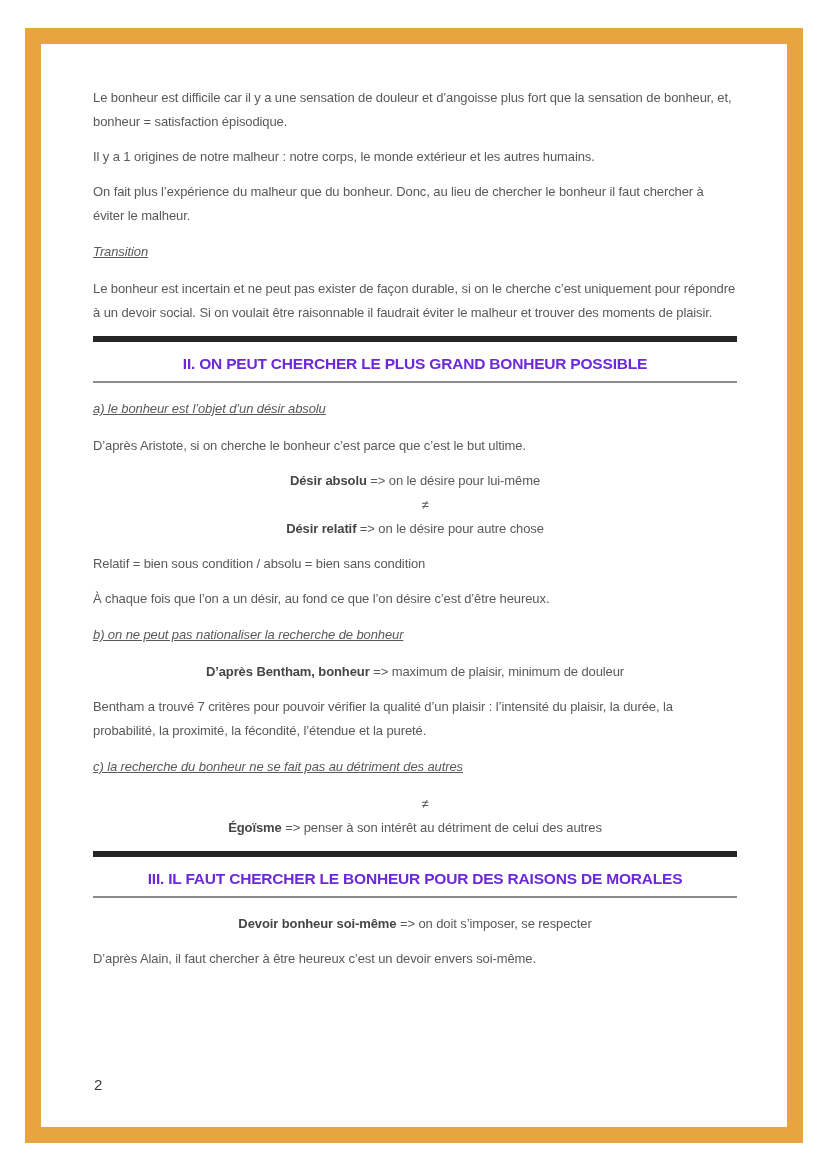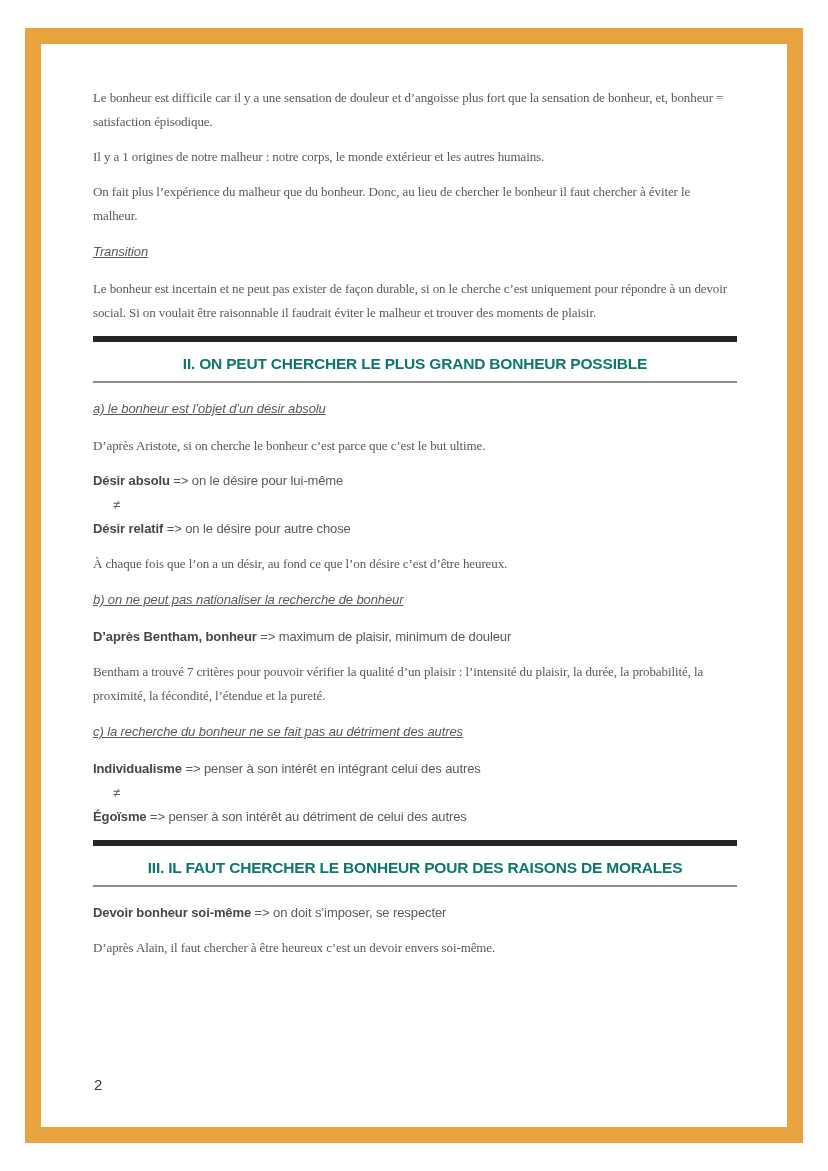--- a/index.html
+++ b/index.html
@@ -24,58 +24,58 @@
     position: absolute;
     left: 0; top: 0; right: 0; bottom: 0;
     padding: 42px 50px 0 52px;
     color: #595959;
     font-size: 13px;
     letter-spacing: -0.1px;
     line-height: 24px;
   }
   .paragraph {
     margin: 0 0 11px 0;
-    font-family: Liberation Serif, serif;
   }
   .center-ul {
     text-align: left;
     font-style: italic;
     text-decoration: underline;
     margin: 12px 0 13px 0;
   }
   .section {
     margin: 10px 0 14px 0;
   }
   .section .bar-top {
     height: 6px;
     background: #262626;
     margin-bottom: 7px;
   }
   .section .title {
     text-align: center;
     font-weight: bold;
-    color: #0f766e;
+    color: #6d28d9;
     font-size: 15.5px;
     letter-spacing: -0.2px;
     line-height: 28px;
     padding: 1px 0 3px 0;
   }
   .section .bar-bottom {
     height: 2px;
     background: #8C8C8C;
   }
   .defline b {
     color: #464646;
     letter-spacing: -0.1px;
   }
   .neq {
     padding-left: 20px;
   }
   .defgroup {
     margin: 0 0 11px 0;
+    text-align: center;
   }
   .page-number {
     position: absolute;
     left: 53px;
     bottom: 34px;
     color: #3A3A3A;
     font-size: 15px;
   }
 </style>
 </head>
@@ -93,29 +93,29 @@
         <div class="title">II. ON PEUT CHERCHER LE PLUS GRAND BONHEUR POSSIBLE</div>
         <div class="bar-bottom"></div>
       </div>
       <div class="center-ul">a) le bonheur est l’objet d’un désir absolu</div>
       <div class="paragraph">D’après Aristote, si on cherche le bonheur c’est parce que c’est le but ultime.</div>
       <div class="defgroup">
         <div class="defline"><b>Désir absolu</b><span> =&gt; on le désire pour lui-même</span></div>
         <div class="neq">≠</div>
         <div class="defline"><b>Désir relatif</b><span> =&gt; on le désire pour autre chose</span></div>
       </div>
+      <div class="paragraph">Relatif = bien sous condition / absolu = bien sans condition</div>
       <div class="paragraph">À chaque fois que l’on a un désir, au fond ce que l’on désire c’est d’être heureux.</div>
       <div class="center-ul">b) on ne peut pas nationaliser la recherche de bonheur</div>
       <div class="defgroup">
         <div class="defline"><b>D’après Bentham, bonheur</b><span> =&gt; maximum de plaisir, minimum de douleur</span></div>
       </div>
       <div class="paragraph">Bentham a trouvé 7 critères pour pouvoir vérifier la qualité d’un plaisir : l’intensité du plaisir, la durée, la probabilité, la proximité, la fécondité, l’étendue et la pureté.</div>
       <div class="center-ul">c) la recherche du bonheur ne se fait pas au détriment des autres</div>
       <div class="defgroup">
-        <div class="defline"><b>Individualisme</b><span> =&gt; penser à son intérêt en intégrant celui des autres</span></div>
         <div class="neq">≠</div>
         <div class="defline"><b>Égoïsme</b><span> =&gt; penser à son intérêt au détriment de celui des autres</span></div>
       </div>
       <div class="section">
         <div class="bar-top"></div>
         <div class="title">III. IL FAUT CHERCHER LE BONHEUR POUR DES RAISONS DE MORALES</div>
         <div class="bar-bottom"></div>
       </div>
       <div class="defgroup">
         <div class="defline"><b>Devoir bonheur soi-même</b><span> =&gt; on doit s’imposer, se respecter</span></div>

